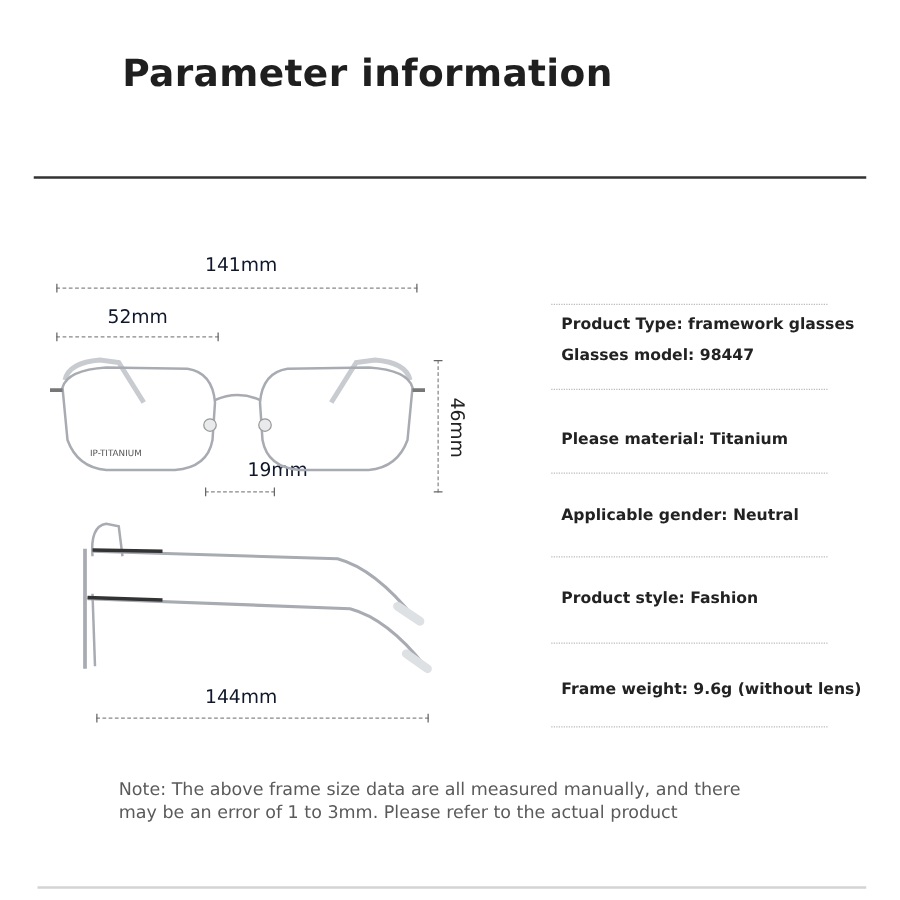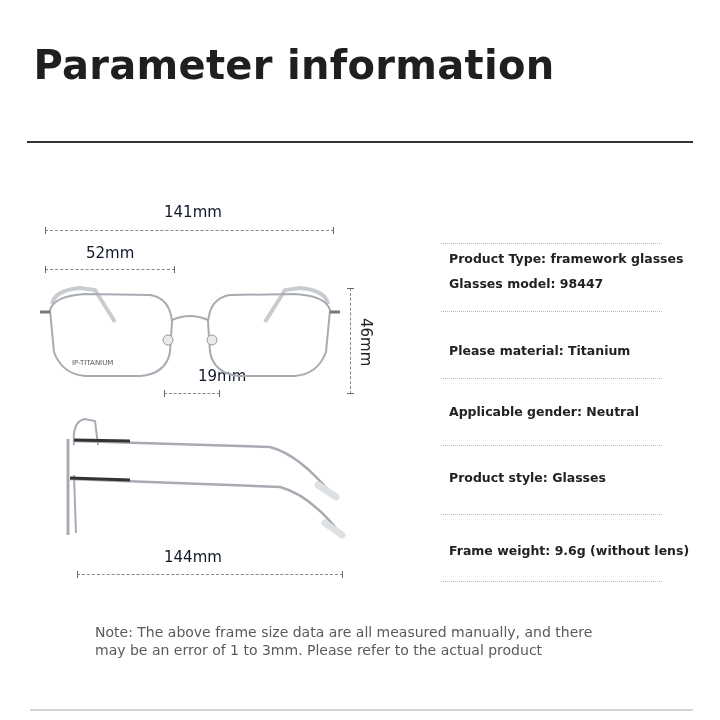--- a/index.html
+++ b/index.html
@@ -1,19 +1,19 @@
 <!DOCTYPE html>
 <html><head>
 <meta charset="utf-8">
 <style>
   html, body { margin:0; padding:0; background:#ffffff; }
   body { width:720px; height:720px; position:relative; overflow:hidden;
          font-family:"DejaVu Sans", sans-serif; color:#222; }
   .title { position:absolute; left:0; width:588px; top:42px; text-align:center;
-           font-size:40px; font-weight:bold; color:#1f1f1f; letter-spacing:0.3px; }
+           font-size:30px; font-weight:bold; color:#1f1f1f; letter-spacing:0.3px; }
   .rule-top { position:absolute; left:27px; width:666px; top:141px; height:2px; background:#333; }
   .rule-bottom { position:absolute; left:30px; width:663px; top:709px; height:2px; background:#d4d4d4; }
 
   .dim-label { position:absolute; font-size:15px; color:#0f172a; font-family:"DejaVu Sans", sans-serif; }
   .dim-line { position:absolute; height:0; border-top:1px dashed #888; }
   .dim-line::before, .dim-line::after { content:""; position:absolute; top:-4px; width:1px; height:7px; background:#666; }
   .dim-line::before { left:0; } .dim-line::after { right:0; }
   .vdim-line { position:absolute; width:0; border-left:1px dashed #888; }
   .vdim-line::before, .vdim-line::after { content:""; position:absolute; left:-4px; height:1px; width:7px; background:#666; }
   .vdim-line::before { top:0; } .vdim-line::after { bottom:0; }
@@ -76,19 +76,19 @@
 <div class="dim-line" style="left:77px;top:574px;width:266px;"></div>
 
 <div class="spec" style="top:208px;margin-top:43px;">Product Type: framework glasses</div>
 <div class="spec-sep" style="top:243px;"></div>
 <div class="spec" style="top:276px;">Glasses model: 98447</div>
 <div class="spec-sep" style="top:311px;"></div>
 <div class="spec" style="top:343px;">Please material: Titanium</div>
 <div class="spec-sep" style="top:378px;"></div>
 <div class="spec" style="top:404px;">Applicable gender: Neutral</div>
 <div class="spec-sep" style="top:445px;"></div>
-<div class="spec" style="top:470px;">Product style: Glasses</div>
+<div class="spec" style="top:470px;">Product style: Fashion</div>
 <div class="spec-sep" style="top:514px;"></div>
 <div class="spec" style="top:543px;">Frame weight: 9.6g (without lens)</div>
 <div class="spec-sep" style="top:581px;"></div>
 
 <div class="note">Note: The above frame size data are all measured manually, and there may be an error of 1 to 3mm. Please refer to the actual product</div>
 <div class="rule-bottom"></div>
 
 </body></html>

